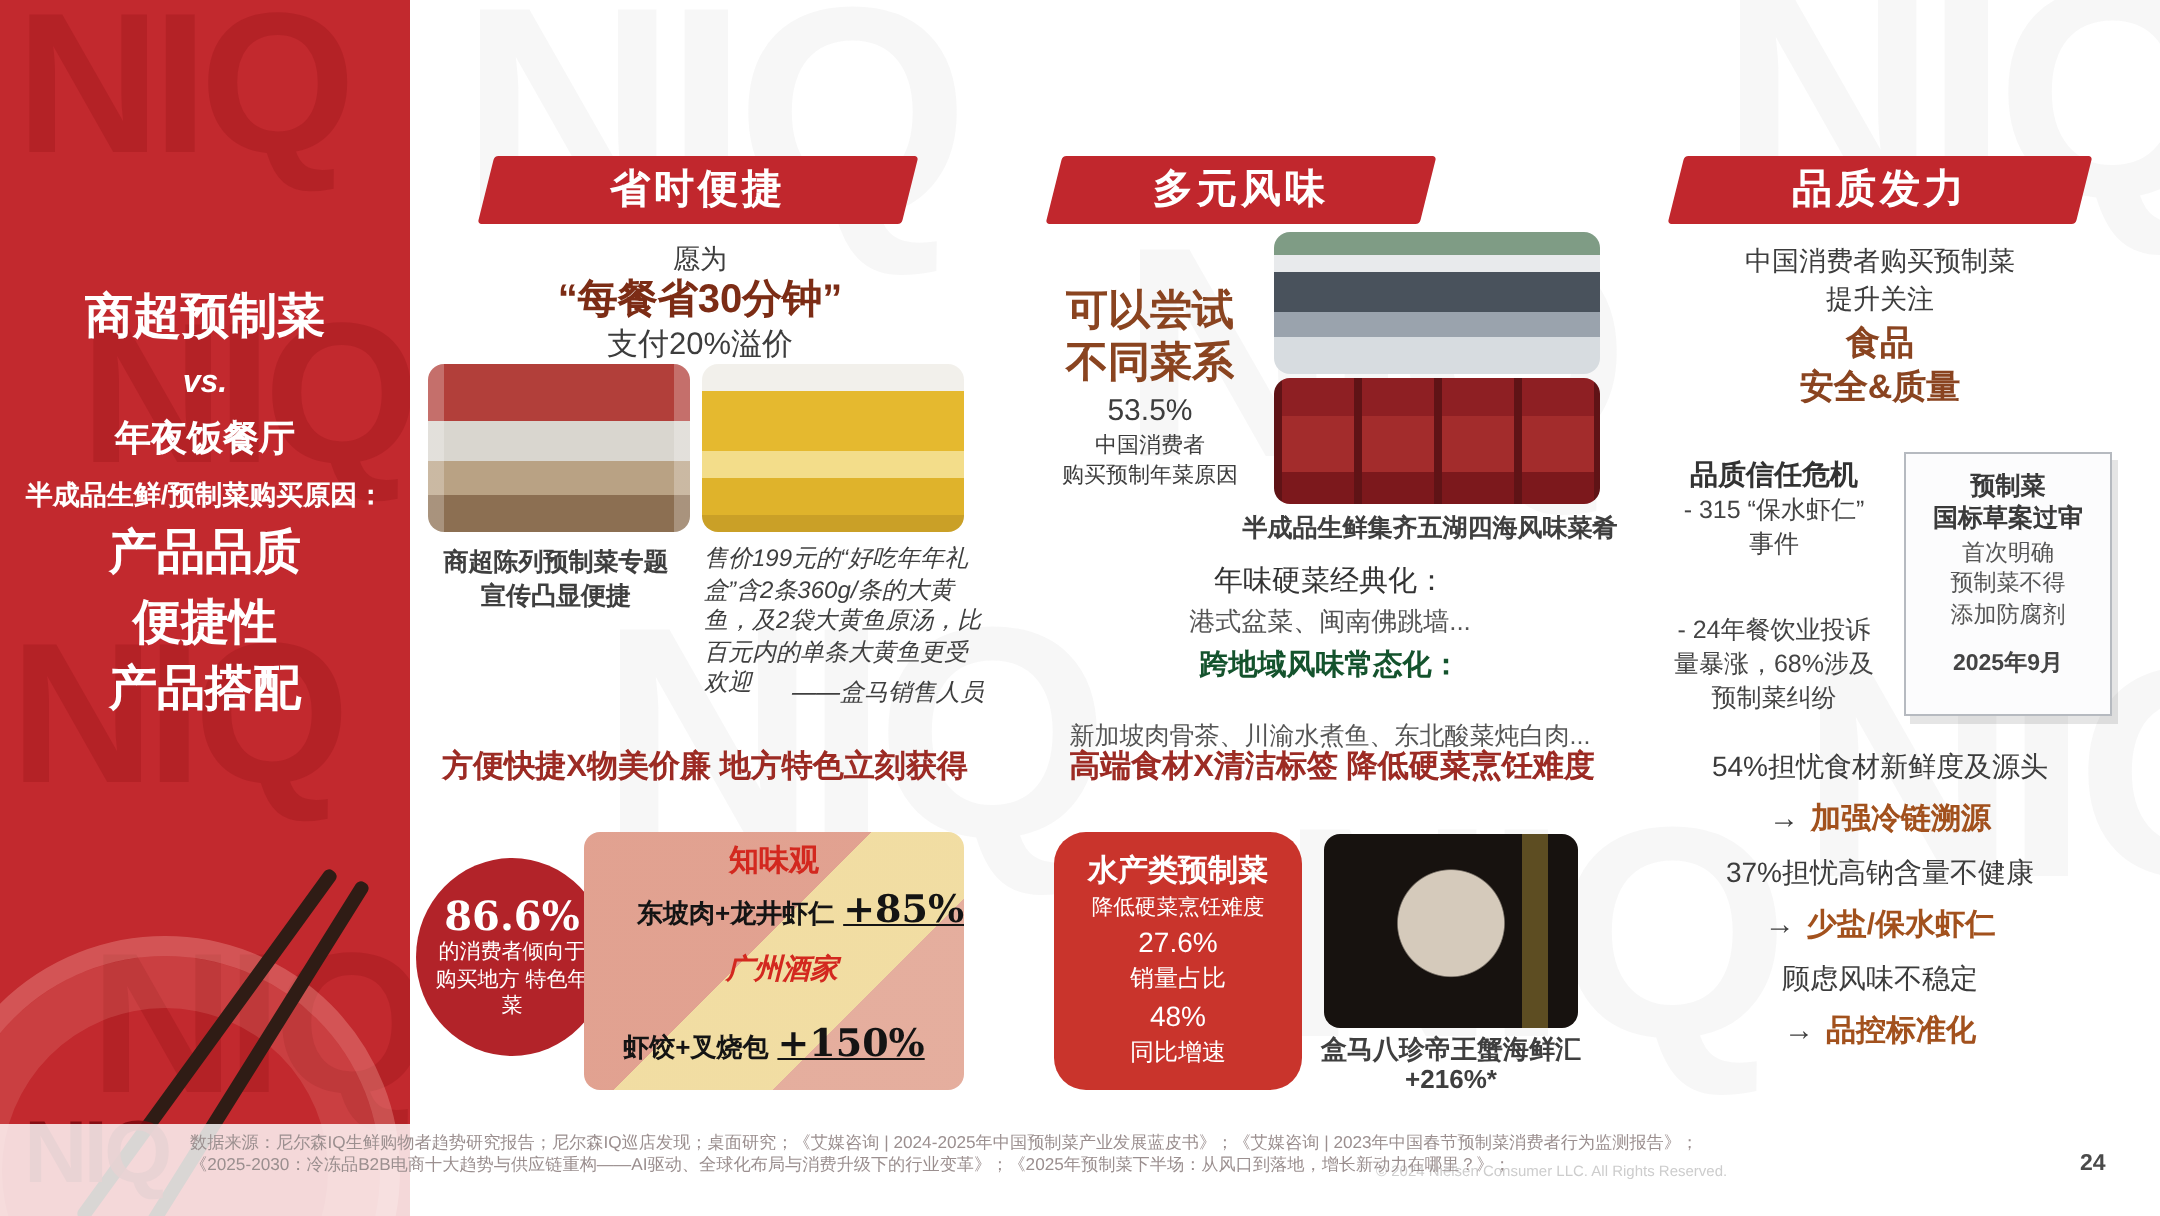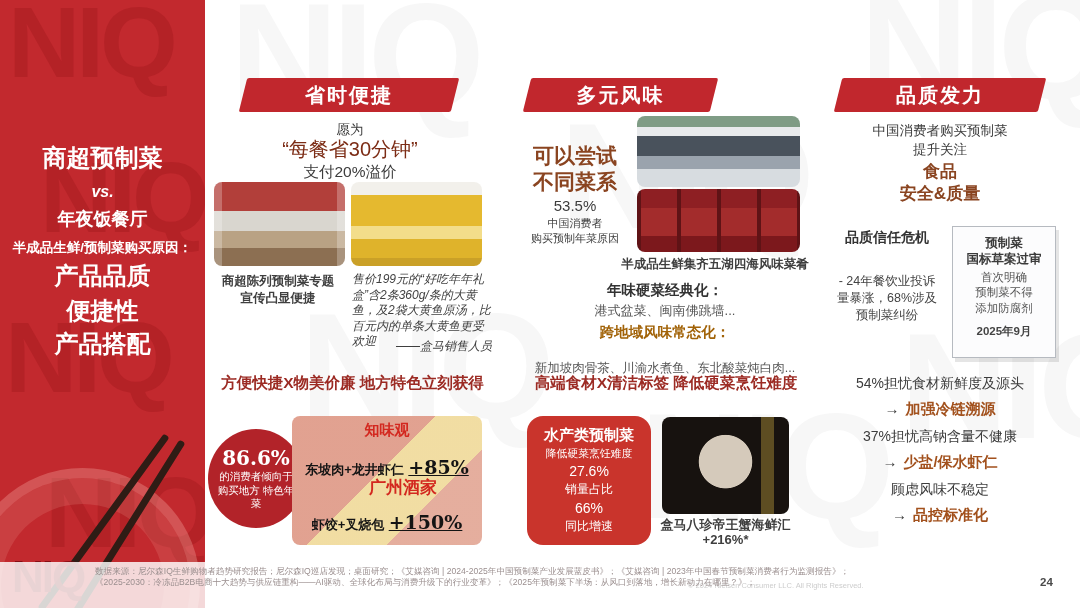--- a/index.html
+++ b/index.html
@@ -110,92 +110,94 @@
     <span>省时便捷</span>
   </div>
   <div class="abs banner" style="left:527px;top:78px;width:187px;">
     <span>多元风味</span>
   </div>
   <div class="abs banner" style="left:838px;top:78px;width:204px;">
     <span>品质发力</span>
   </div>
 
   <div class="abs ctr body-dark" style="left:245px;top:121px;width:210px;font-size:13.5px;">愿为</div>
-  <div class="abs ctr" style="left:220px;top:136px;width:260px;font-size:20px;font-weight:400;color:#7c2c15;">“每餐省30分钟”</div>
+  <div class="abs ctr" style="left:220px;top:136px;width:260px;font-size:20px;font-weight:700;color:#7c2c15;">“每餐省30分钟”</div>
   <div class="abs ctr body-dark" style="left:245px;top:162px;width:210px;font-size:15.5px;">支付20%溢价</div>
 
   <div class="abs photo ph-shelf" style="left:214px;top:182px;width:131px;height:84px;"></div>
   <div class="abs photo ph-fish" style="left:351px;top:182px;width:131px;height:84px;"></div>
 
   <div class="abs ctr pre" style="left:202px;top:273px;width:152px;font-size:12.5px;font-weight:600;color:#3f3f3f;">商超陈列预制菜专题
 宣传凸显便捷</div>
   <div class="abs" style="left:352px;top:272px;width:140px;font-size:12px;font-style:italic;color:#3f3f3f;line-height:1.3;">售价199元的“好吃年年礼盒”含2条360g/条的大黄鱼，及2袋大黄鱼原汤，比百元内的单条大黄鱼更受欢迎</div>
   <div class="abs" style="left:352px;top:338px;width:140px;font-size:12px;font-style:italic;color:#3f3f3f;text-align:right;">——盒马销售人员</div>
 
   <div class="abs ctr subhead" style="left:205px;top:373px;width:295px;">方便快捷X物美价廉 地方特色立刻获得</div>
 
   <div class="abs circle-stat" style="left:208px;top:429px;width:96px;height:99px;">
     <div class="serif" style="font-size:20px;font-weight:700;">86.6%</div>
     <div style="font-size:10.5px;line-height:1.3;padding:0 9px;text-align:center;">的消费者倾向于购买地方 特色年菜</div>
   </div>
 
   <div class="abs photo ph-collage" style="left:292px;top:416px;width:190px;height:129px;">
     <div class="abs ov-brand ctr" style="left:0;top:5px;width:100%;font-size:15px;">知味观</div>
-    <div class="abs ctr" style="left:0;top:40px;width:100%;">
+    <div class="abs ctr" style="left:0;top:28px;width:100%;text-align:right;">
       <span class="ov-items">东坡肉+龙井虾仁</span>
       <span class="growth">+85%</span>
     </div>
-    <div class="abs ov-brand ctr" style="left:16px;top:60px;width:100%;font-size:17px;">广州酒家</div>
+    <div class="abs ov-brand ctr" style="left:4px;top:60px;width:100%;font-size:14px;font-style:italic;">广州酒家</div>
     <div class="abs ctr" style="left:0;top:95px;width:100%;">
       <span class="ov-items">虾饺+叉烧包</span>
       <span class="growth">+150%</span>
     </div>
   </div>
 
   <div class="abs ctr" style="left:513px;top:143px;width:124px;">
     <div class="brown pre" style="font-size:21px;line-height:1.22;">可以尝试
 不同菜系</div>
     <div class="body-dark" style="font-size:15px;margin-top:3px;">53.5%</div>
     <div class="body-dark pre" style="font-size:11px;margin-top:2px;line-height:1.3;">中国消费者
 购买预制年菜原因</div>
   </div>
 
   <div class="abs photo ph-freezer" style="left:637px;top:116px;width:163px;height:71px;"></div>
   <div class="abs photo ph-packs" style="left:637px;top:189px;width:163px;height:63px;"></div>
   <div class="abs ctr" style="left:605px;top:256px;width:220px;font-size:12.5px;font-weight:600;color:#3f3f3f;">半成品生鲜集齐五湖四海风味菜肴</div>
 
   <div class="abs ctr" style="left:515px;top:281px;width:300px;">
-    <div style="font-size:14.5px;font-weight:700;color:#333;">年味硬菜经典化：</div>
+    <div style="font-size:14.5px;font-weight:400;color:#333;">年味硬菜经典化：</div>
     <div style="font-size:13px;color:#555;margin-top:2px;">港式盆菜、闽南佛跳墙...</div>
-    <div style="font-size:14.5px;font-weight:800;color:#a16207;margin-top:3px;">跨地域风味常态化：</div>
+    <div style="font-size:14.5px;font-weight:800;color:#14532d;margin-top:3px;">跨地域风味常态化：</div>
     <div style="font-size:12.5px;color:#555;margin-top:18px;">新加坡肉骨茶、川渝水煮鱼、东北酸菜炖白肉...</div>
   </div>
 
   <div class="abs ctr subhead" style="left:516px;top:373px;width:300px;">高端食材X清洁标签 降低硬菜烹饪难度</div>
 
   <div class="abs redbox" style="left:527px;top:416px;width:124px;height:129px;">
     <div style="font-size:15px;font-weight:800;">水产类预制菜</div>
     <div style="font-size:10.8px;margin-top:2px;">降低硬菜烹饪难度</div>
     <div style="font-size:14px;margin-top:2px;">27.6%</div>
     <div style="font-size:12px;margin-top:2px;">销量占比</div>
-    <div style="font-size:14px;margin-top:2px;">66%</div>
+    <div style="font-size:14px;margin-top:2px;">48%</div>
     <div style="font-size:12px;margin-top:2px;">同比增速</div>
   </div>
 
   <div class="abs photo ph-crab" style="left:662px;top:417px;width:127px;height:97px;"></div>
   <div class="abs ctr" style="left:628px;top:516px;width:195px;font-size:13px;font-weight:600;color:#3f3f3f;">盒马八珍帝王蟹海鲜汇</div>
   <div class="abs ctr" style="left:628px;top:532px;width:195px;font-size:13px;font-weight:600;color:#3f3f3f;">+216%*</div>
 
   <div class="abs ctr body-dark pre" style="left:823px;top:122px;width:234px;font-size:13.5px;line-height:1.4;">中国消费者购买预制菜
 提升关注</div>
   <div class="abs ctr brown pre" style="left:823px;top:161px;width:234px;font-size:17px;line-height:1.3;">食品
 安全&amp;质量</div>
 
   <div class="abs ctr" style="left:818px;top:229px;width:138px;">
     <div style="font-size:14px;font-weight:800;color:#333;">品质信任危机</div>
+    <div class="pre" style="font-size:12.5px;color:#444;line-height:1.35;">- 315 “保水虾仁”
+事件</div>
     <div class="pre" style="font-size:12.5px;color:#444;line-height:1.35;margin-top:26px;">- 24年餐饮业投诉
 量暴涨，68%涉及
 预制菜纠纷</div>
   </div>
 
   <div class="abs policy" style="left:952px;top:226px;width:102px;height:122px;">
     <div class="ctr pre" style="font-size:12.5px;font-weight:800;color:#3a3a3a;line-height:1.3;">预制菜
 国标草案过审</div>
     <div class="ctr pre" style="font-size:11.5px;color:#555;line-height:1.35;margin-top:2px;">首次明确
 预制菜不得

